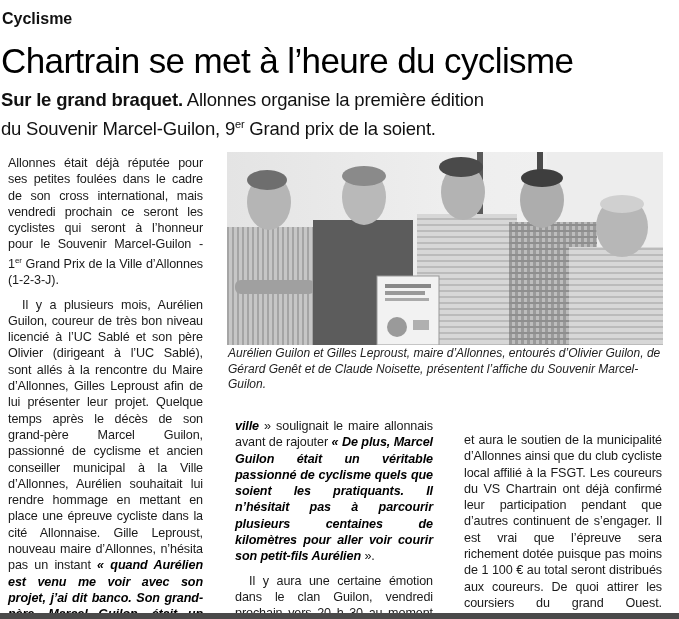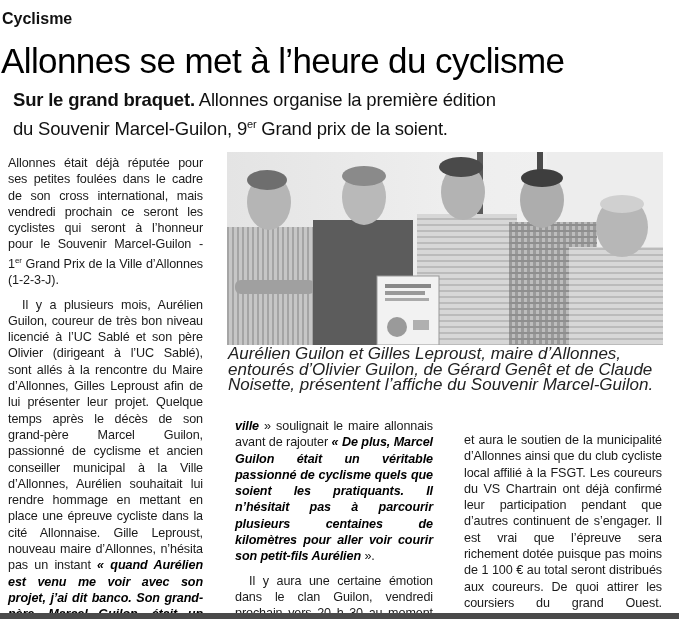--- a/index.html
+++ b/index.html
@@ -1,37 +1,37 @@
 <!DOCTYPE html>
 <html><head>
 <meta charset="utf-8">
 <style>
   html, body { margin: 0; padding: 0; background: #ffffff; }
   body { width: 679px; height: 619px; position: relative; overflow: hidden; color: #111; font-family: "Liberation Sans", sans-serif; }
   .kicker { position: absolute; left: 2px; top: 10px; font-size: 16px; font-weight: bold; letter-spacing: 0; }
   .headline { position: absolute; left: 1px; top: 41px; font-size: 35px; font-weight: normal; letter-spacing: -0.6px; white-space: nowrap; margin: 0; color: #000; }
-  .deck { position: absolute; left: 1px; top: 88px; width: 500px; font-size: 18.5px; line-height: 24px; letter-spacing: -0.2px; color: #111; margin: 0; padding-left: 12px; }
+  .deck { position: absolute; left: 1px; top: 88px; width: 500px; font-size: 18.5px; line-height: 24px; letter-spacing: -0.2px; color: #111; margin: 0; }
   .deck b { font-weight: bold; }
   .col { position: absolute; font-size: 12.6px; line-height: 16.3px; text-align: justify; color: #1a1a1a; letter-spacing: -0.1px; }
   .col p { margin: 8px; }
   .col p.indent { text-indent: 14px; }
   .col b { font-weight: bold; color: #000; font-style: italic; }
   .col1 { left: 0; top: 147px; width: 211px; }
   .col2 { left: 227px; top: 410px; width: 214px; }
   .col3 { left: 456px; top: 424px; width: 214px; }
   .photo { position: absolute; left: 227px; top: 152px; width: 436px; height: 193px; background: #d8d8d8; overflow: hidden; }
-  .caption { position: absolute; left: 228px; top: 346px; width: 445px; font-size: 17px; line-height: 15.6px; font-style: italic; color: #222; }
+  .caption { position: absolute; left: 228px; top: 346px; width: 445px; font-size: 12px; line-height: 15.6px; font-style: italic; color: #222; }
   .bottom-bar { position: absolute; left: 0; top: 613px; width: 679px; height: 6px; background: #4a4a4a; }
 </style>
 </head>
 <body>
 
 <div class="kicker">Cyclisme</div>
 
-<h1 class="headline">Allonnes se met à l’heure du cyclisme</h1>
+<h1 class="headline">Chartrain se met à l’heure du cyclisme</h1>
 
 <p class="deck"><b>Sur le grand braquet.</b><span> Allonnes organise la première édition</span><br><span>du Souvenir Marcel-Guilon, 9</span><sup style="font-size:11px;">er</sup><span> Grand prix de la soient.</span></p>
 
 <div class="col col1">
   <p><span>Allonnes était déjà réputée pour ses petites foulées dans le cadre de son cross international, mais vendredi prochain ce seront les cyclistes qui seront à l’honneur pour le Souvenir Marcel-Guilon - 1</span><sup style="font-size:8px;">er</sup><span> Grand Prix de la Ville d’Allonnes (1-2-3-J).</span></p>
   <p class="indent"><span>Il y a plusieurs mois, Aurélien Guilon, coureur de très bon niveau licencié à l’UC Sablé et son père Olivier (dirigeant à l’UC Sablé), sont allés à la rencontre du Maire d’Allonnes, Gilles Leproust afin de lui présenter leur projet. Quelque temps après le décès de son grand-père Marcel Guilon, passionné de cyclisme et ancien conseiller municipal à la Ville d’Allonnes, Aurélien souhaitait lui rendre hommage en mettant en place une épreuve cycliste dans la cité Allonnaise. Gille Leproust, nouveau maire d’Allonnes, n’hésita pas un instant </span><b>« quand Aurélien est venu me voir avec son projet, j’ai dit banco. Son grand-père, Marcel Guilon, était un homme d’engagement, un rassembleur plein d’humanité et je pense que c’est un juste retour que d’organiser une épreuve en souvenir de cet homme qui a marqué la</b></p>
 </div>
 
 <div class="photo">
   <svg width="436" height="193" viewBox="0 0 436 193" xmlns="http://www.w3.org/2000/svg">

